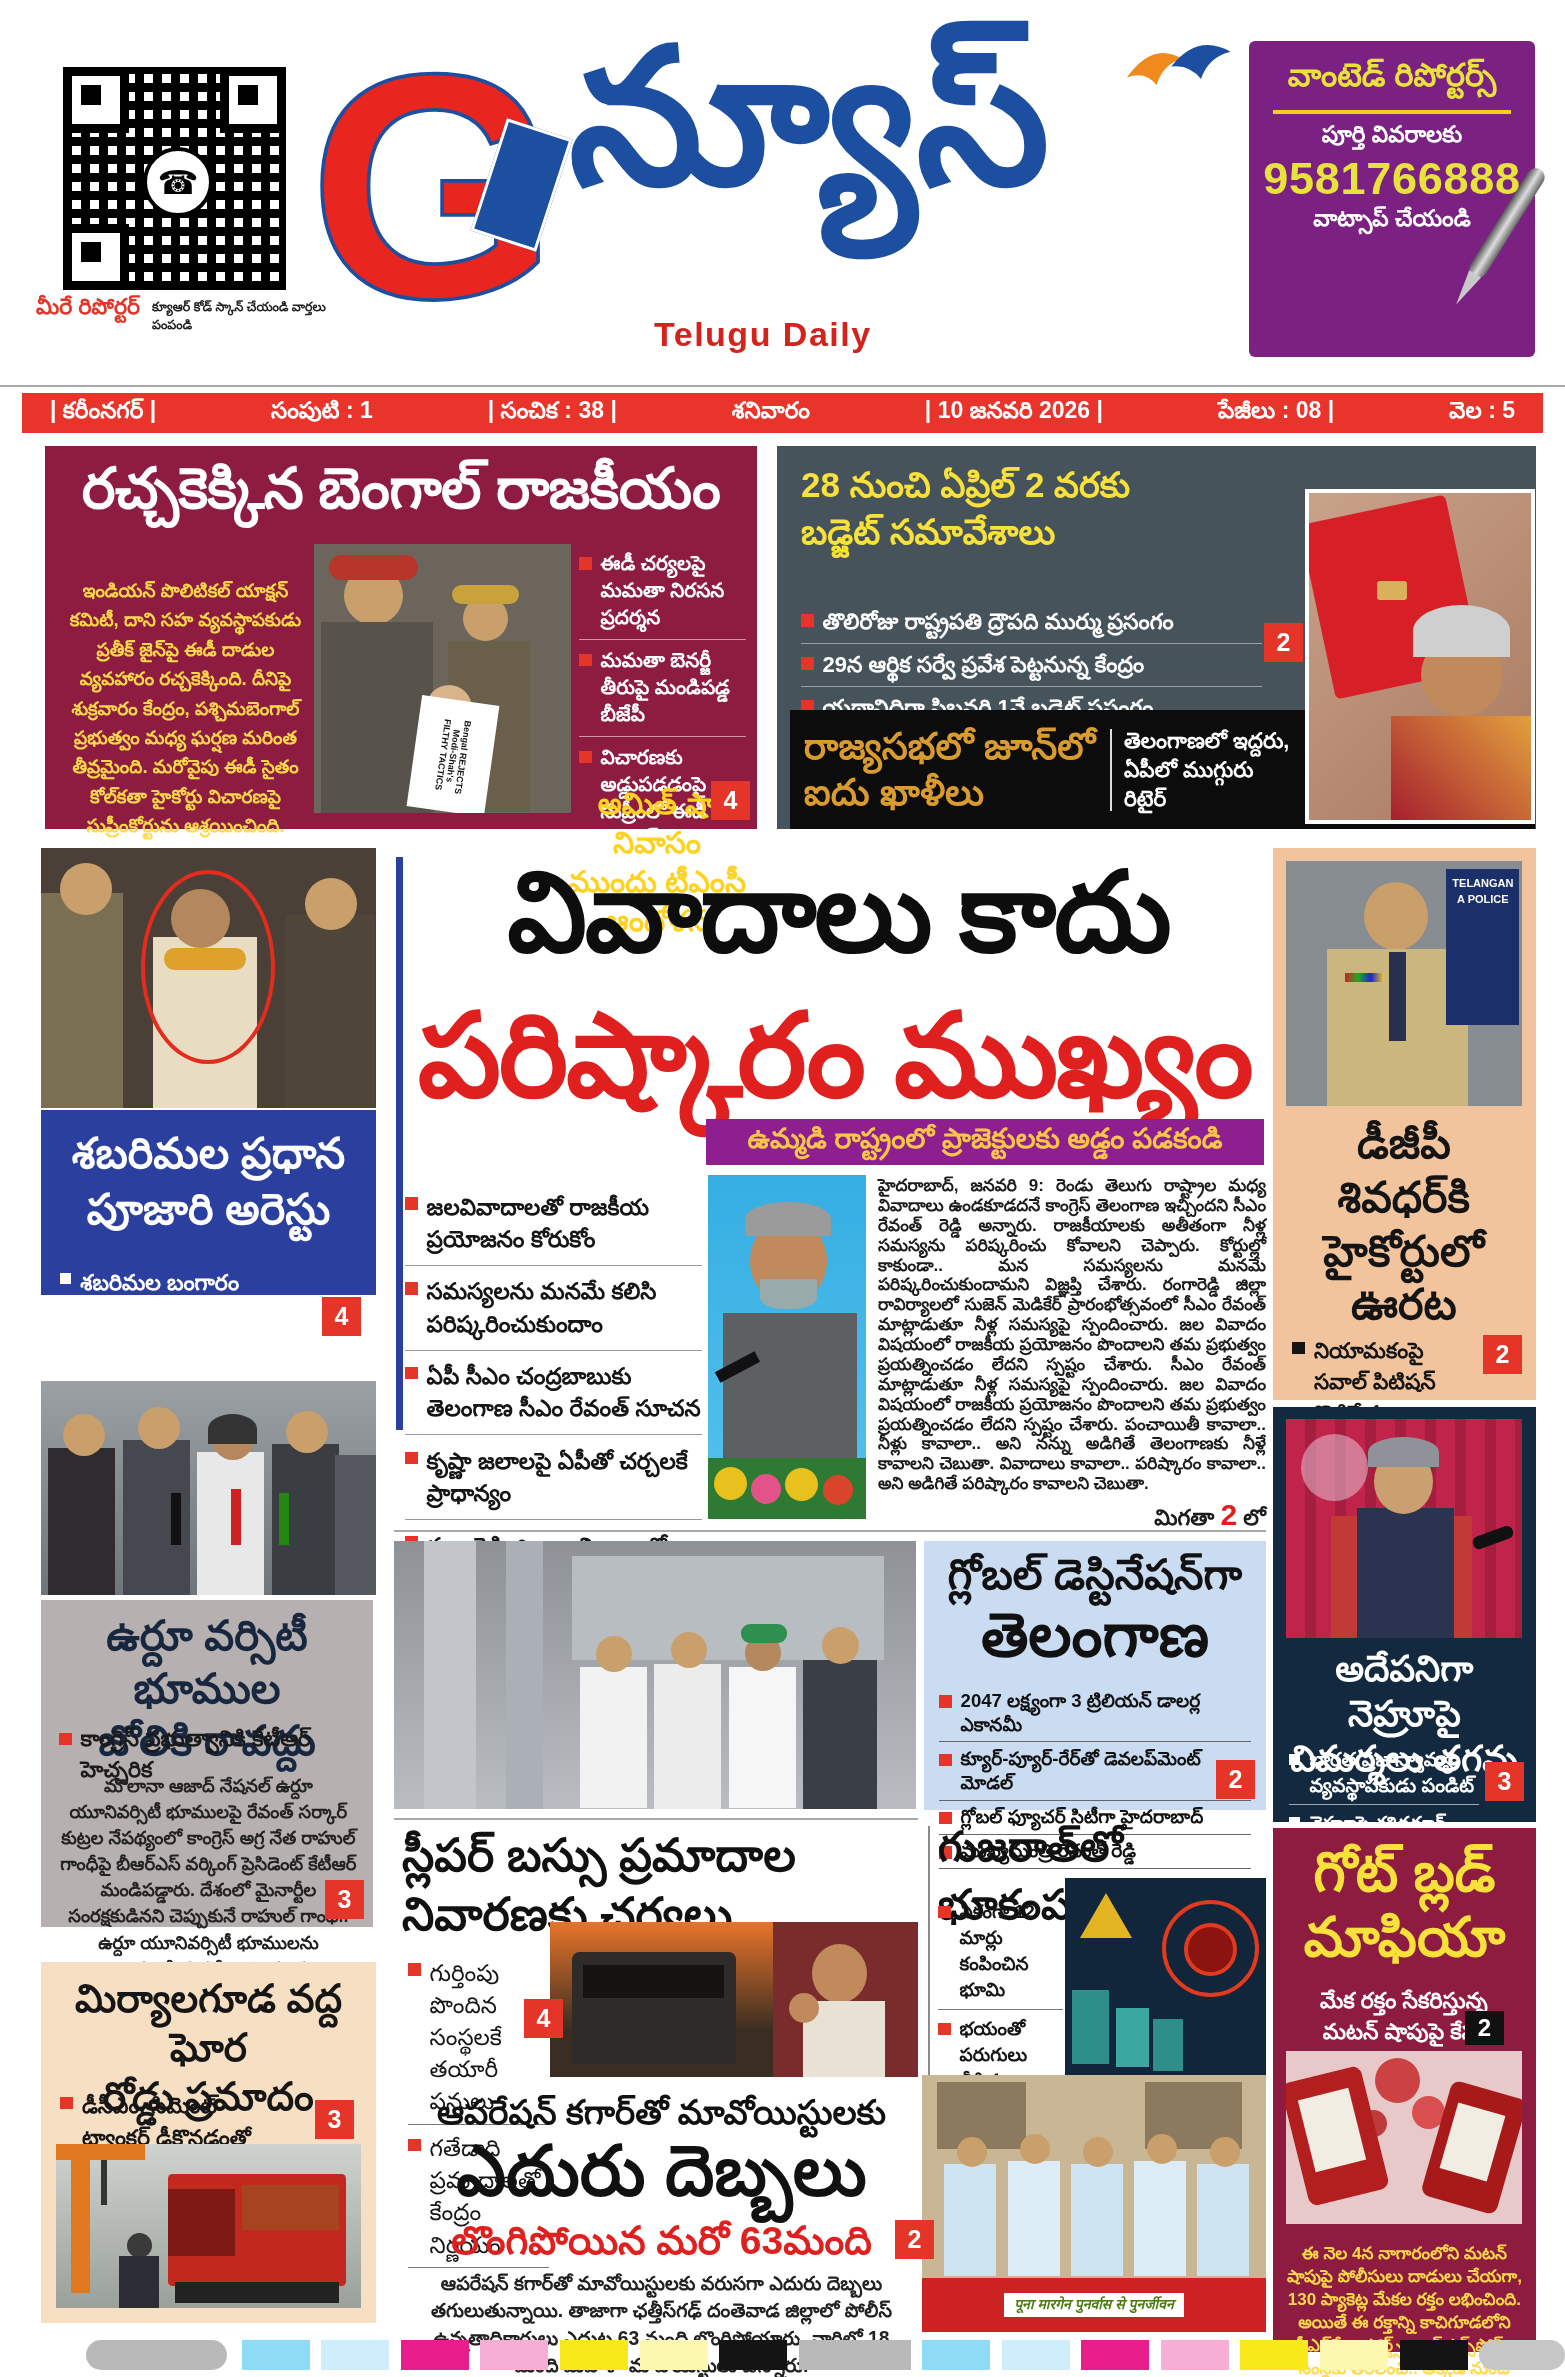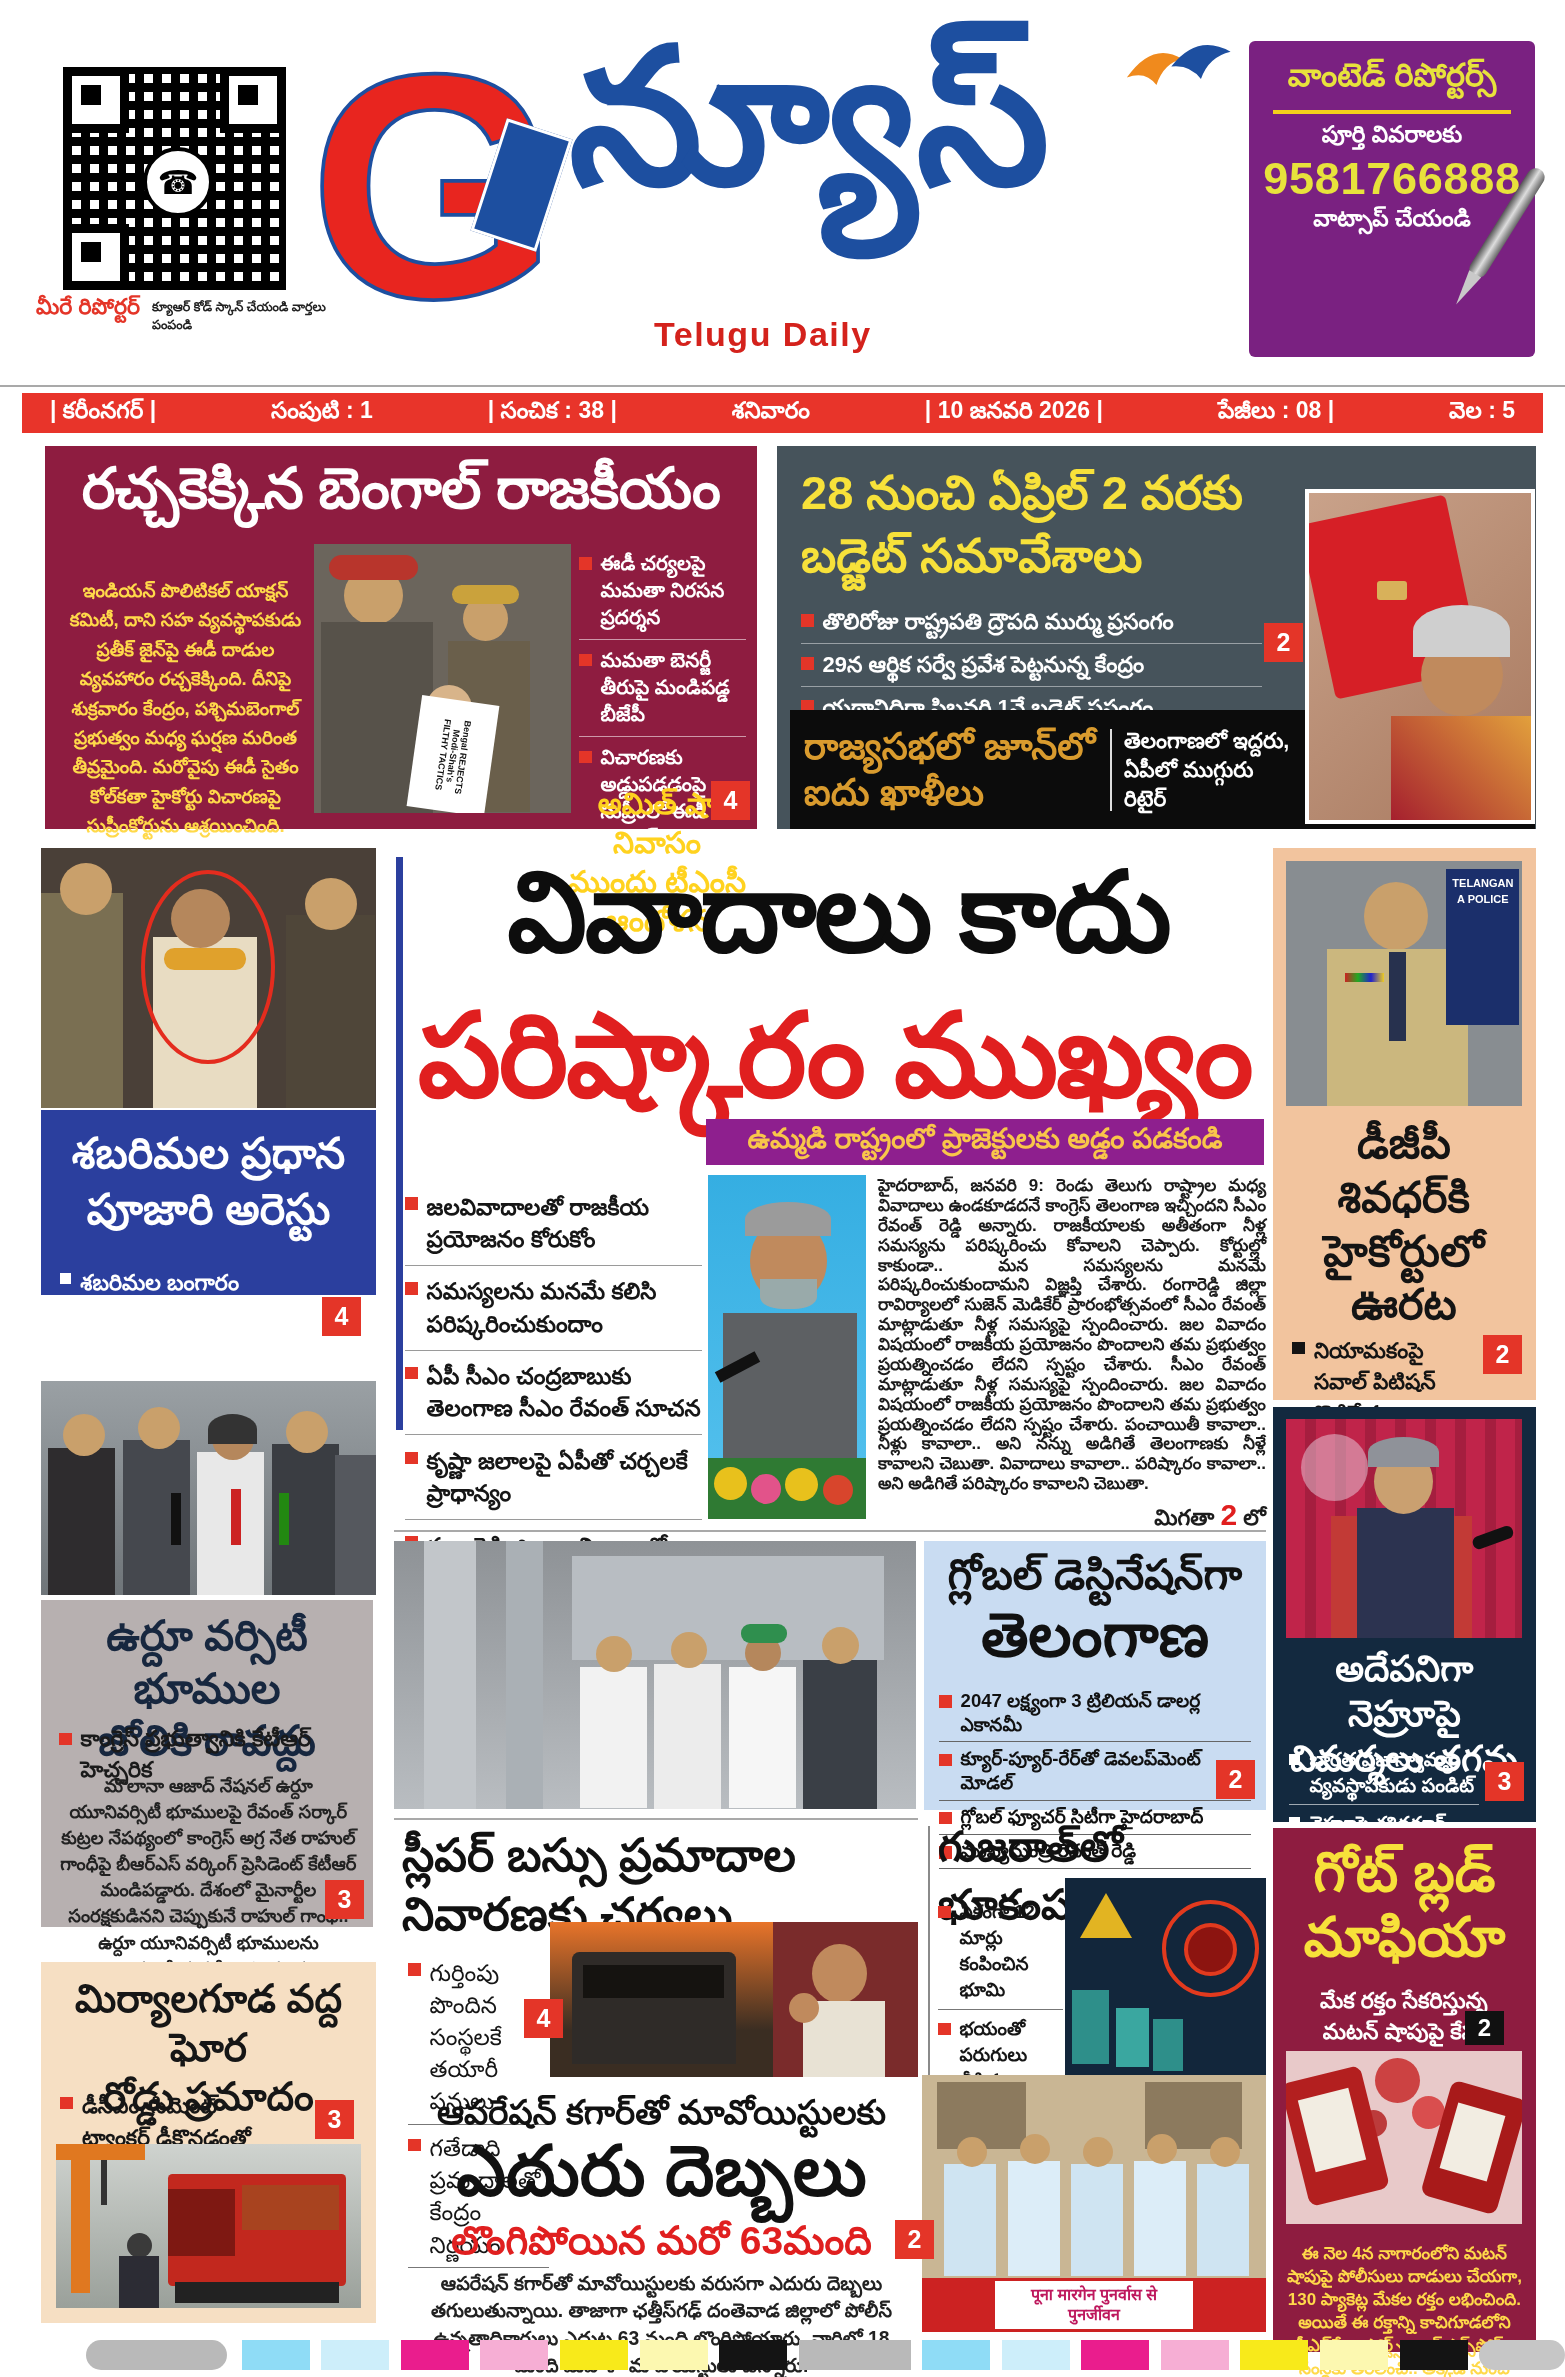--- a/index.html
+++ b/index.html
@@ -52,21 +52,21 @@
                 text-align:center;font-weight:bold;}
   #bengal .body .y{color:#ffd94a;}
   #bengal .body .w{color:#fff;}
   #bengal .blist{position:absolute;left:534px;top:97px;width:167px;}
   #bengal .blist .bl{font-size:20px;color:#fff;font-weight:bold;line-height:1.35;padding:7.4px 0;
                      border-bottom:0.7px solid rgba(255,255,255,.55);}
   #bengal .sub{position:absolute;left:521px;top:338px;width:182px;font-size:30px;color:#ffd21f;
                font-weight:bold;text-align:center;line-height:1.3;}
   
   #budget{left:777px;top:446px;width:759px;height:383px;background:#46535b;}
-  #budget .t{position:absolute;left:24px;top:15px;width:491px;font-size:47px;font-weight:bold;
+  #budget .t{position:absolute;left:24px;top:15px;width:491px;font-size:35px;font-weight:bold;
              color:#f7e13a;line-height:1.35;}
   #budget .blist{position:absolute;left:24px;top:155px;width:461px;}
   #budget .blist .bl{font-size:22px;color:#fff;font-weight:bold;line-height:1.3;padding:6.7px 0;
                      border-bottom:0.7px solid rgba(255,255,255,.45);}
   #rsstrip{position:absolute;left:13.4px;top:264px;width:745px;height:119px;background:#0c0c0c;display:flex;align-items:center;}
   #rsstrip .gt{width:294px;margin-left:13.4px;font-size:37px;line-height:1.22;font-weight:bold;color:#d99b2e;}
   #rsstrip .sep{width:2.2px;height:82px;background:#ddd;margin:0 12px;}
   #rsstrip .nt{width:171px;font-size:21.6px;line-height:1.35;font-weight:bold;color:#fff;}
   
   #sabari{left:41px;top:1110px;width:335px;height:185px;background:#2b3f9e;color:#fff;}
@@ -150,21 +150,21 @@
   .scene-dgp{background:#888d91;}
   .scene-tharoor{background:repeating-linear-gradient(90deg,#c0244a 0 19.3px,#a51e3f 19.3px 30px);}
   .scene-goatph{background:#e8c9c9;}
   .head{border-radius:50%;background:#c9a06b;}
   .placard{background:#fff;transform:rotate(8deg);display:flex;align-items:center;justify-content:center;}
   .placard span{transform:rotate(90deg);font-size:9px;font-weight:bold;color:#111;text-align:center;width:126px;}
   .board{background:#1b2f6b;color:#fff;font-weight:bold;font-size:11px;line-height:1.4;padding:7.4px 4.5px;
          text-align:center;word-break:break-word;}
   .banner{position:absolute;left:0;bottom:0;width:100%;height:54px;background:#cc2222;display:flex;
           align-items:center;justify-content:center;}
-  .banner b{background:#fff;color:#be185d;font-size:16px;line-height:1.25;padding:3.7px 10.4px;text-align:center;max-width:178px;}
+  .banner b{background:#fff;color:#4d7c0f;font-size:14px;line-height:1.25;padding:3.7px 10.4px;text-align:center;max-width:178px;font-style:italic;}
   
   .cb{position:absolute;top:2340px;height:30px;}
 </style>
 </head>
 <body>
 
 <div id="page">
 
   <div id="qr" class="abs">
     <div class="finder" style="left:0;top:0;">

